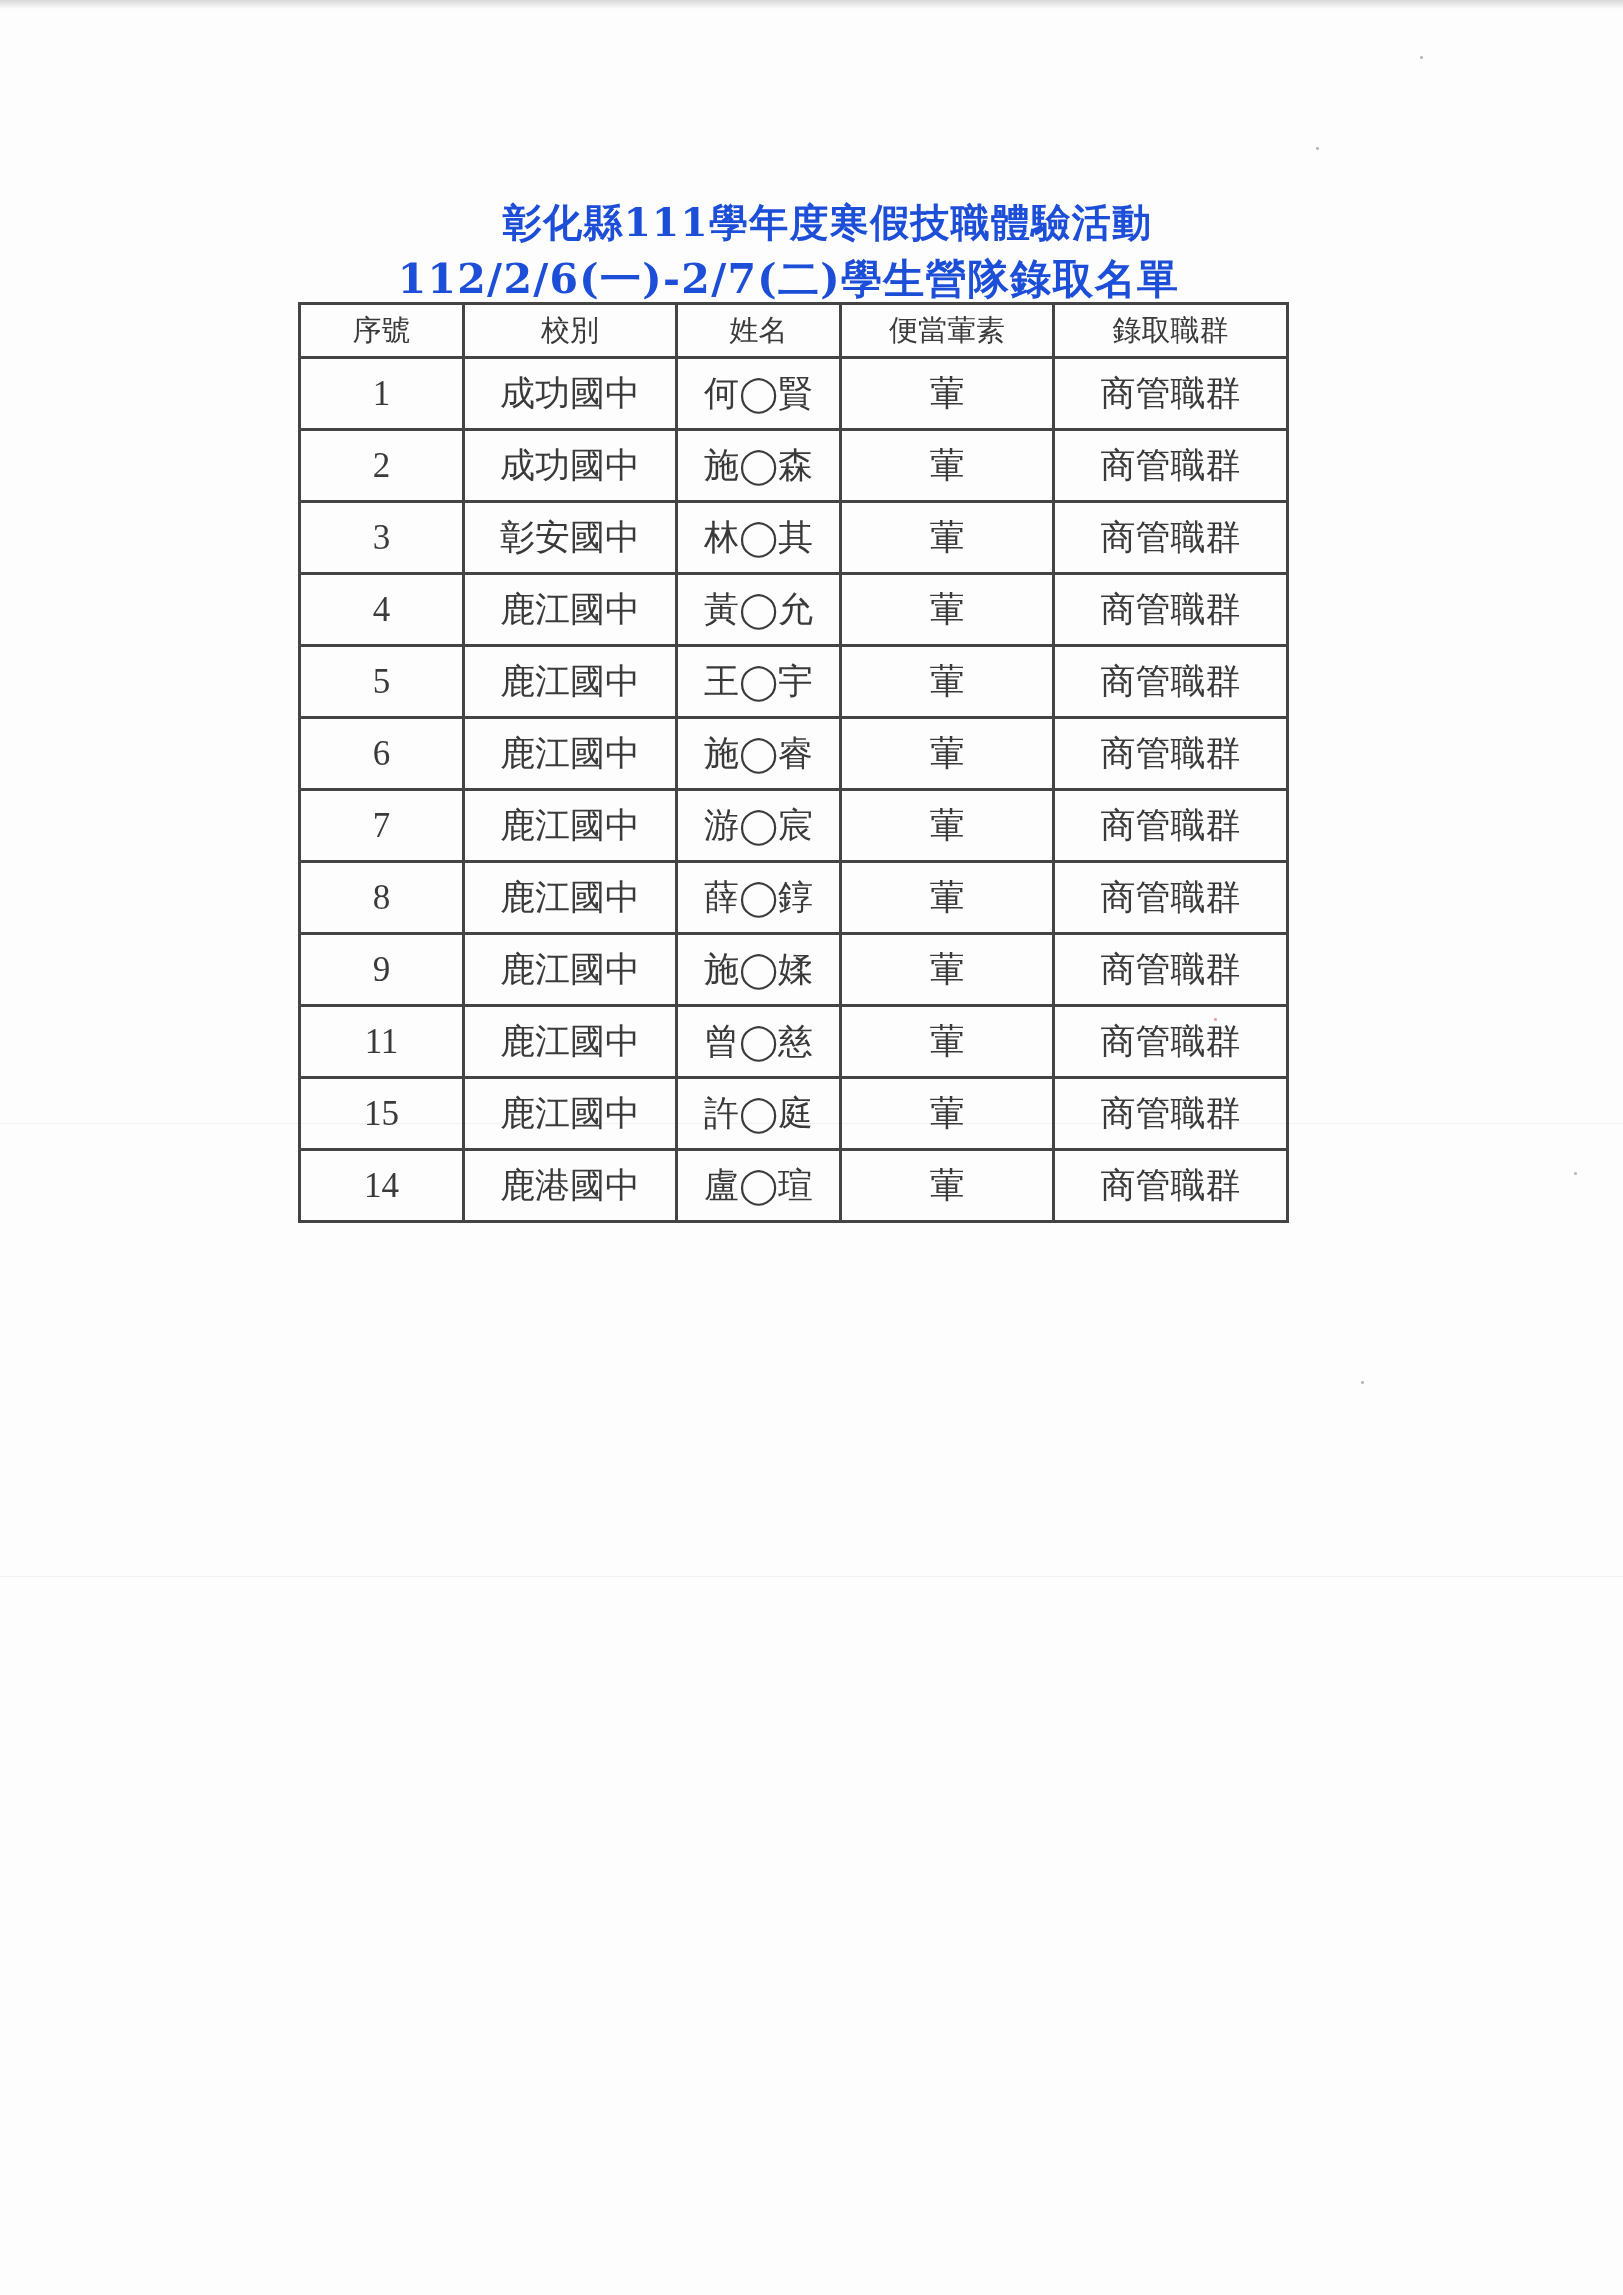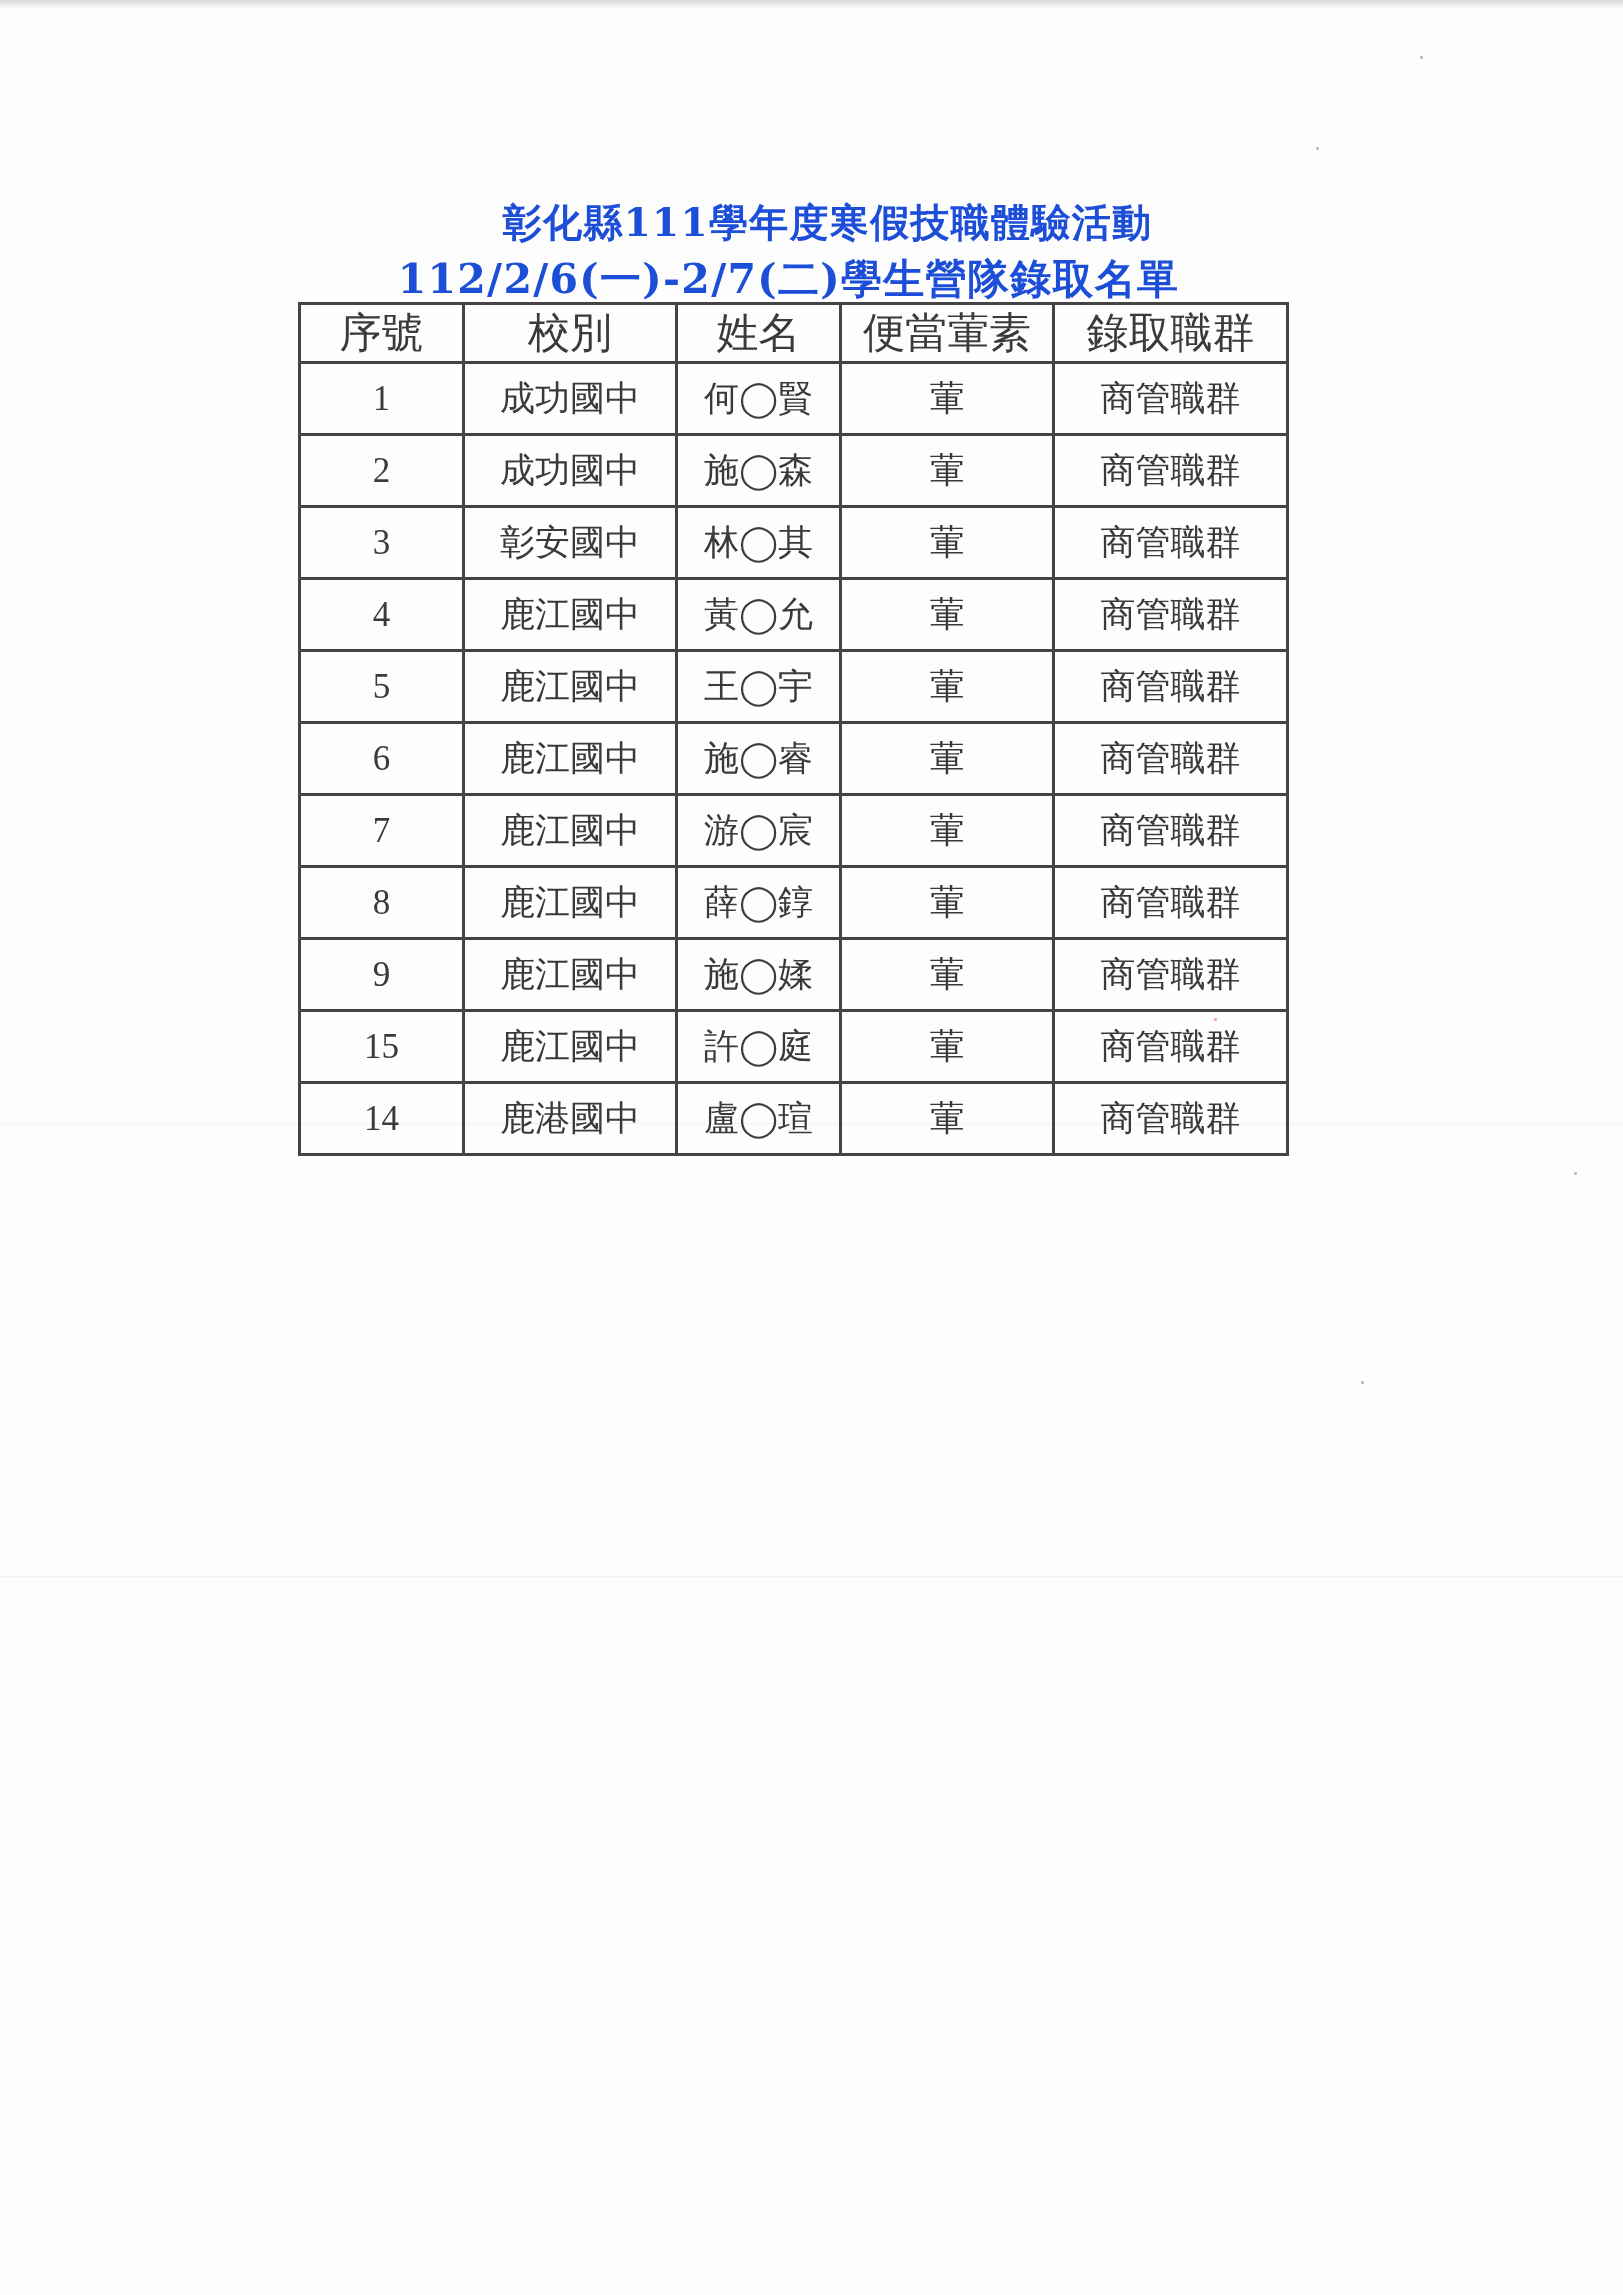--- a/index.html
+++ b/index.html
@@ -36,21 +36,21 @@
     border-collapse: collapse;
     table-layout: fixed;
   }
   table.roster td, table.roster th {
     border: 3.3px solid #444;
     text-align: center;
     vertical-align: middle;
     padding: 0;
     font-weight: normal;
   }
-  table.roster tr.head th { height: 51px; font-size: 42px; }
+  table.roster tr.head th { height: 51px; font-size: 29px; }
   table.roster tr.row td { height: 69px; font-size: 35px; }
   table.roster td.num { font-family: "Liberation Serif", serif; font-size: 39px; }
   col.c1 { width: 164px; }
   col.c2 { width: 213px; }
   col.c3 { width: 164px; }
   col.c4 { width: 213px; }
   col.c5 { width: 234px; }
   .speck { position: absolute; width: 2.6px; height: 2.6px; border-radius: 50%; background: #bbb; }
 </style>
 </head>
@@ -138,20 +138,27 @@
         <td>商管職群</td>
       </tr>
       <tr class="row">
         <td class="num">9</td>
         <td>鹿江國中</td>
         <td>施◯媃</td>
         <td>葷</td>
         <td>商管職群</td>
       </tr>
       <tr class="row">
+        <td class="num">11</td>
+        <td>鹿江國中</td>
+        <td>曾◯慈</td>
+        <td>葷</td>
+        <td>商管職群</td>
+      </tr>
+      <tr class="row">
         <td class="num">15</td>
         <td>鹿江國中</td>
         <td>許◯庭</td>
         <td>葷</td>
         <td>商管職群</td>
       </tr>
       <tr class="row">
         <td class="num">14</td>
         <td>鹿港國中</td>
         <td>盧◯瑄</td>

